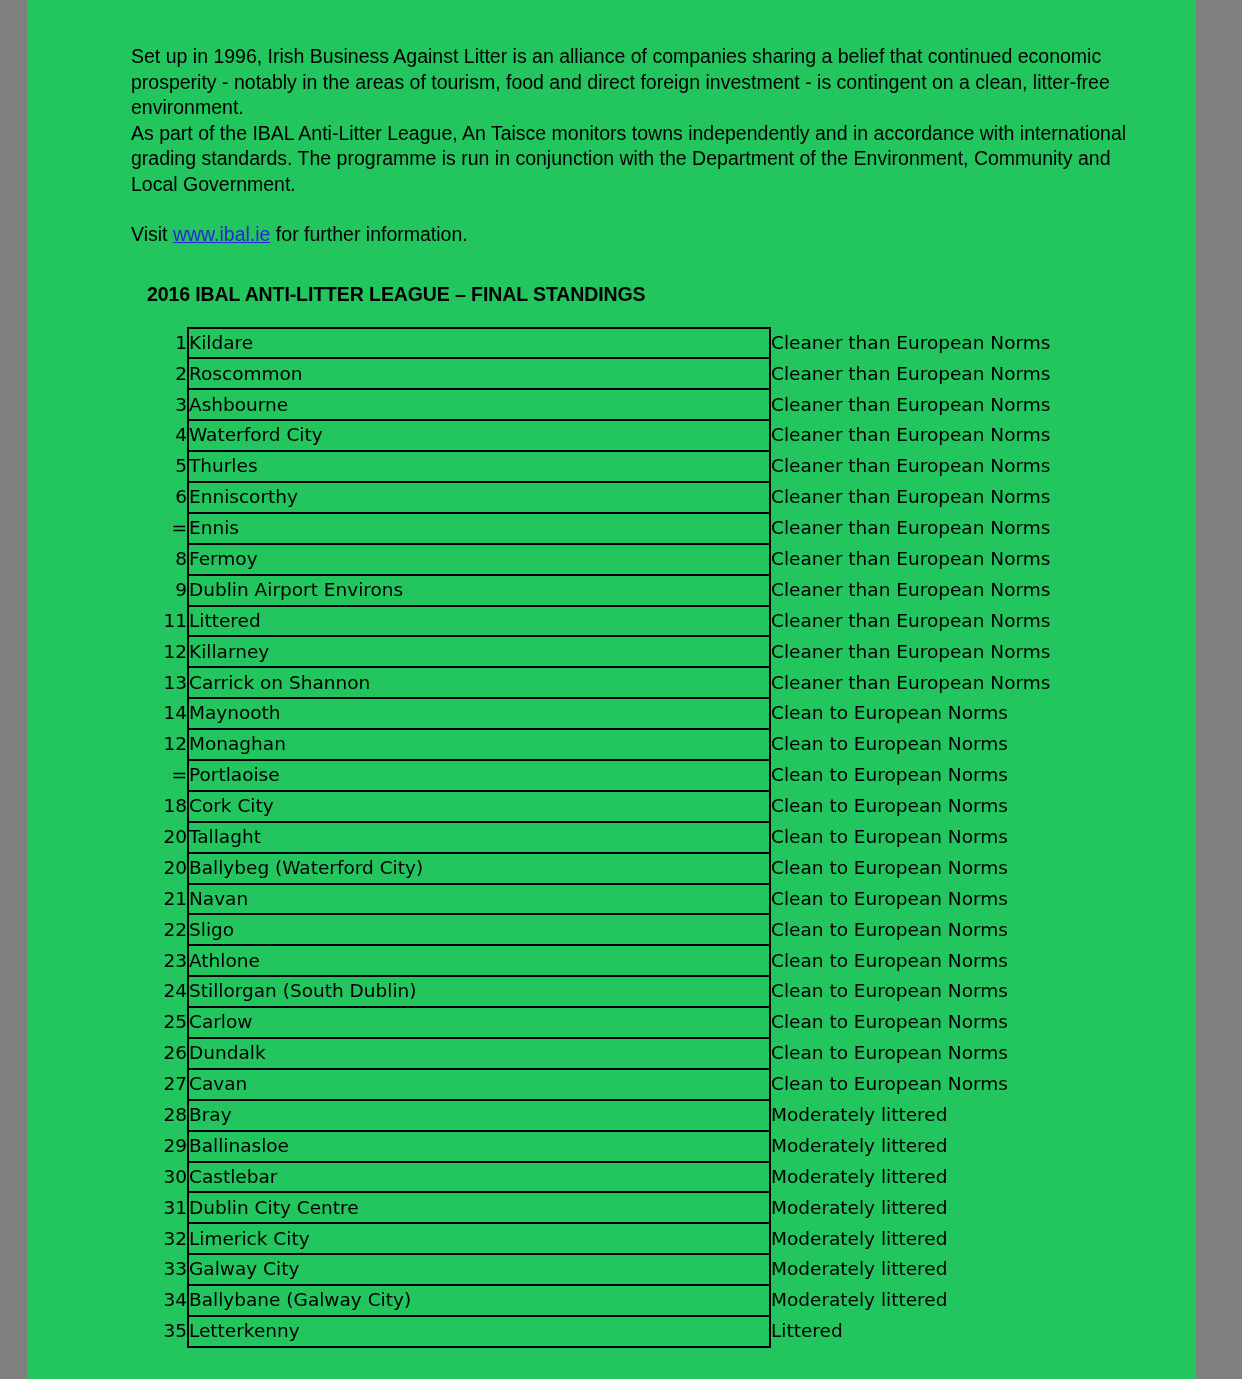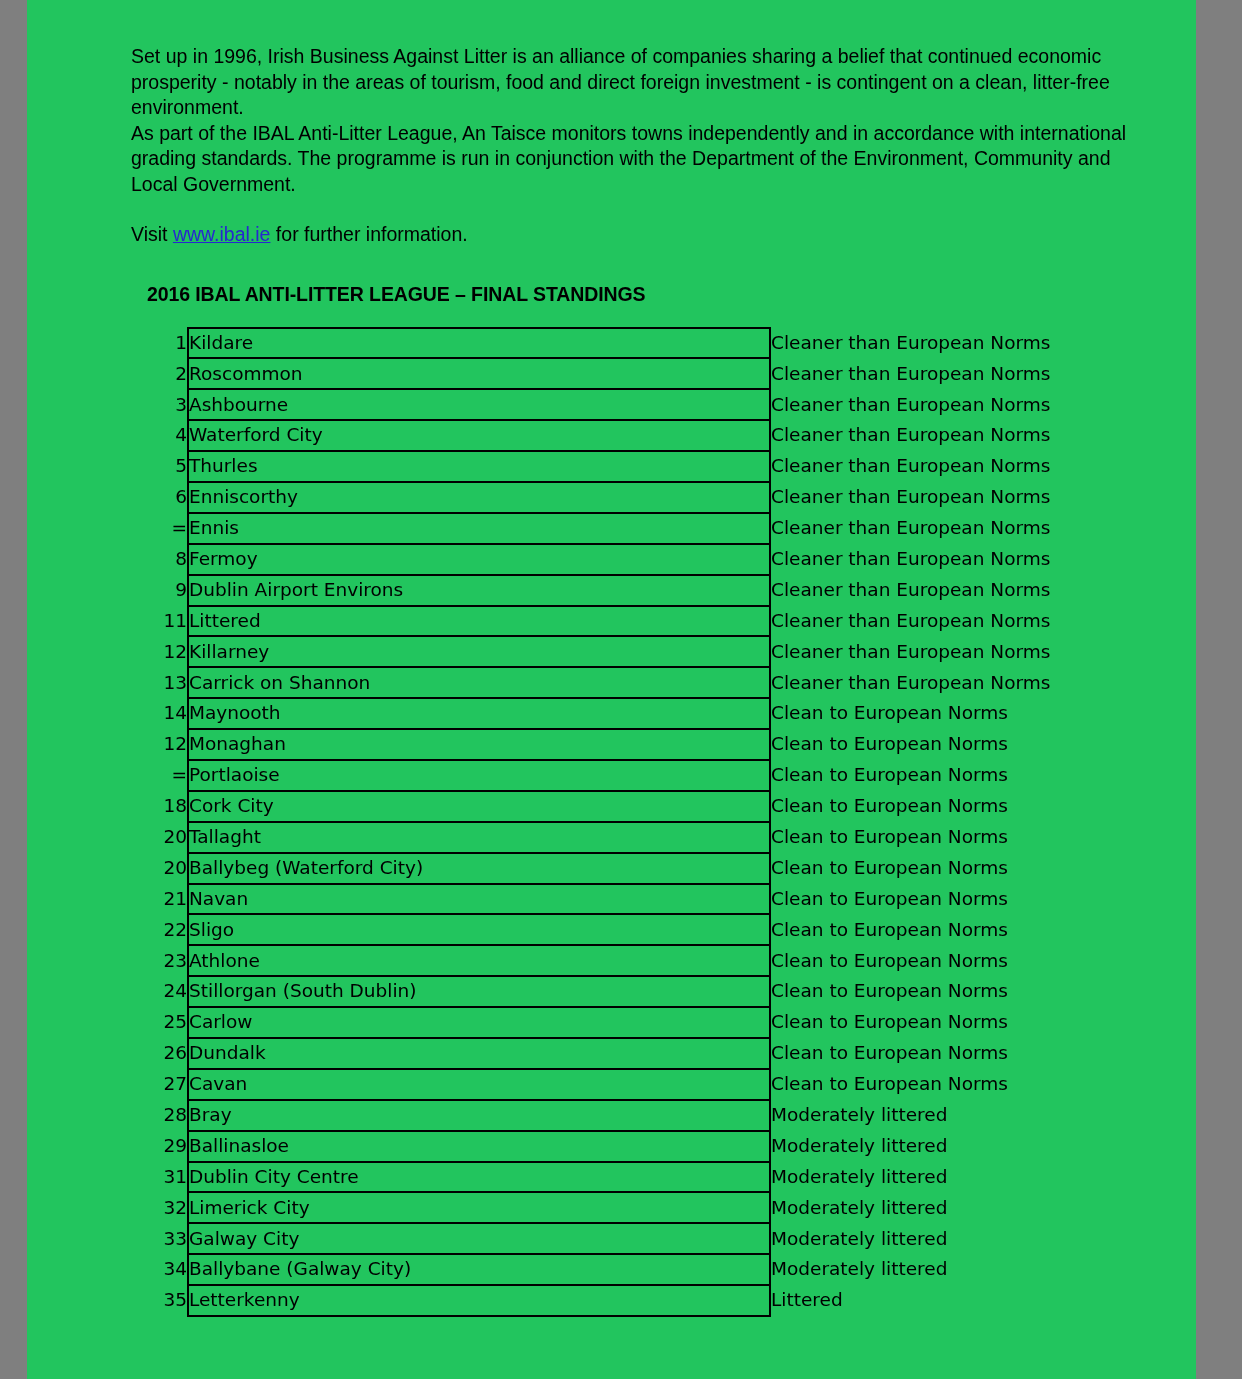--- a/index.html
+++ b/index.html
@@ -250,20 +250,25 @@
               <td class="rank-cell">28</td>
               <td class="town-cell">Bray</td>
               <td class="status-cell">Moderately littered</td>
             </tr>
             <tr>
               <td class="rank-cell">29</td>
               <td class="town-cell">Ballinasloe</td>
               <td class="status-cell">Moderately littered</td>
             </tr>
             <tr>
+              <td class="rank-cell">30</td>
+              <td class="town-cell">Castlebar</td>
+              <td class="status-cell">Moderately littered</td>
+            </tr>
+            <tr>
               <td class="rank-cell">31</td>
               <td class="town-cell">Dublin City Centre</td>
               <td class="status-cell">Moderately littered</td>
             </tr>
             <tr>
               <td class="rank-cell">32</td>
               <td class="town-cell">Limerick City</td>
               <td class="status-cell">Moderately littered</td>
             </tr>
             <tr>

